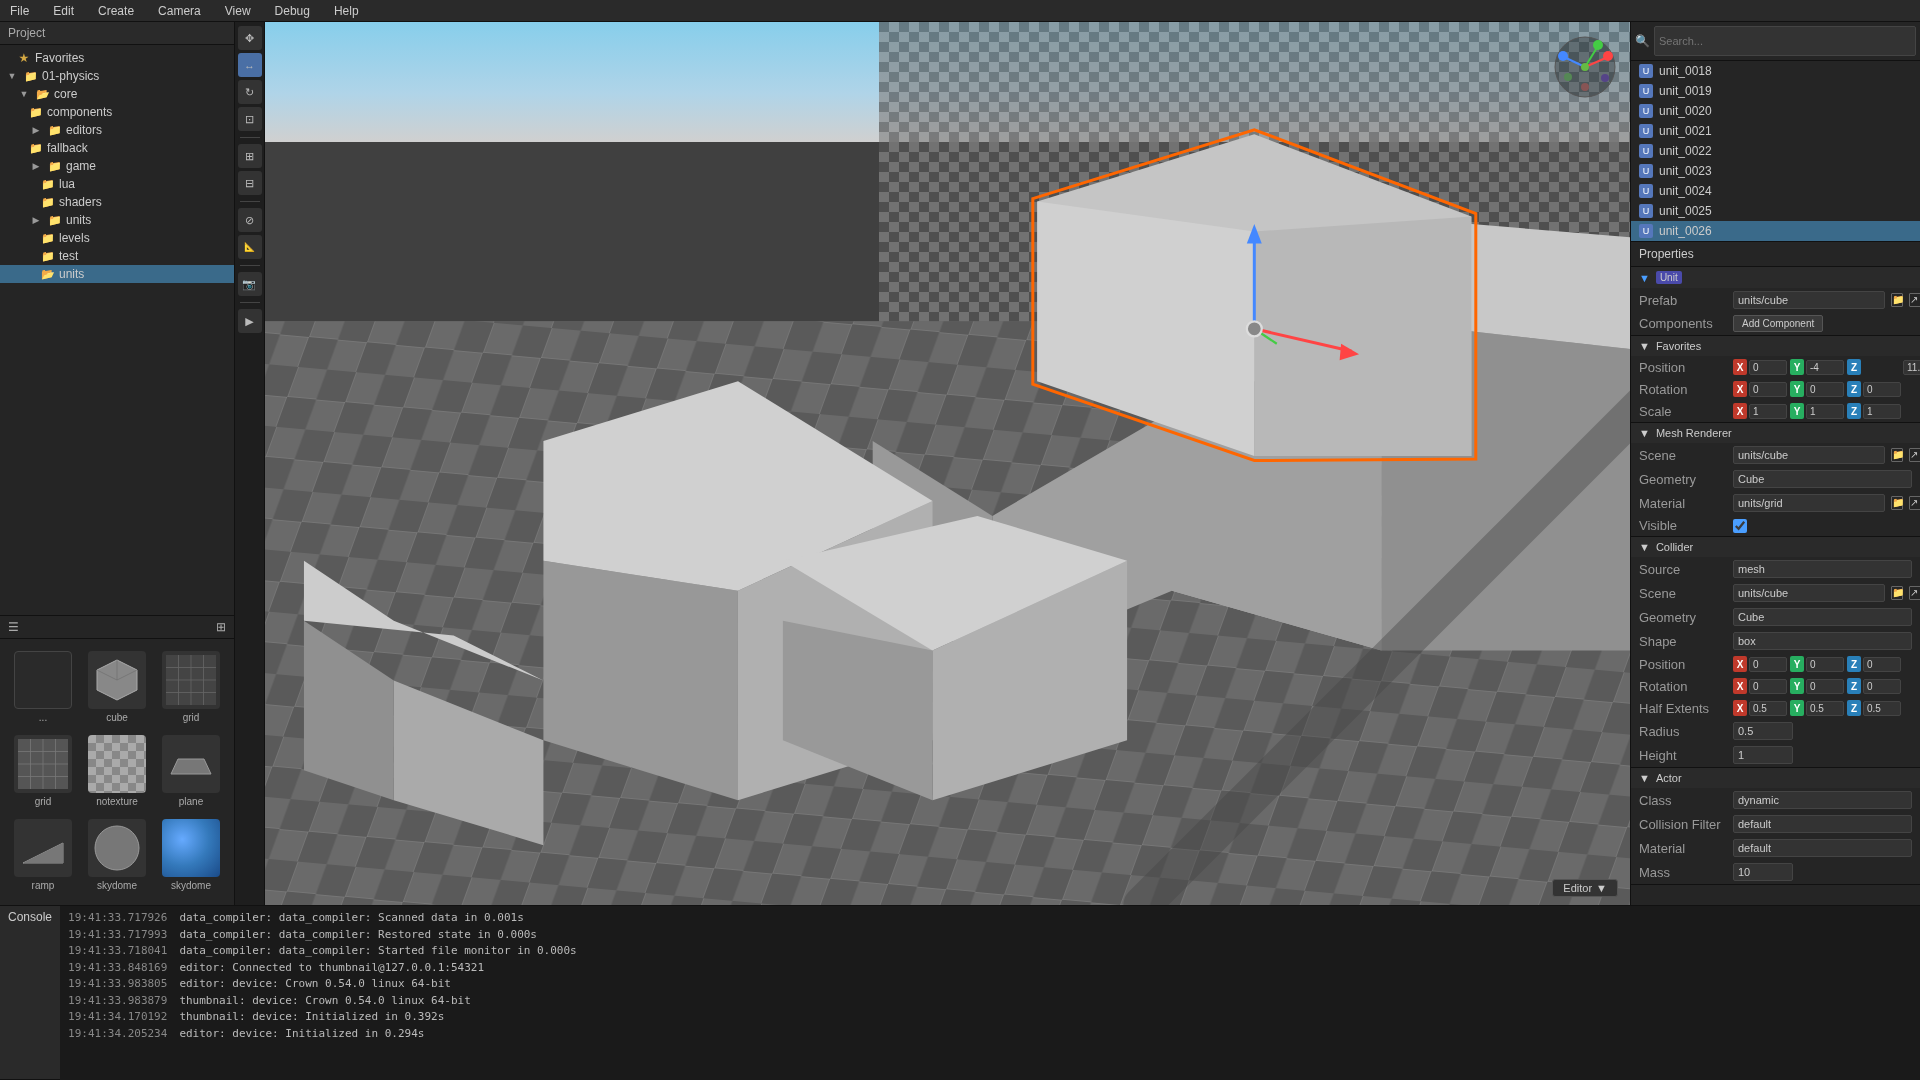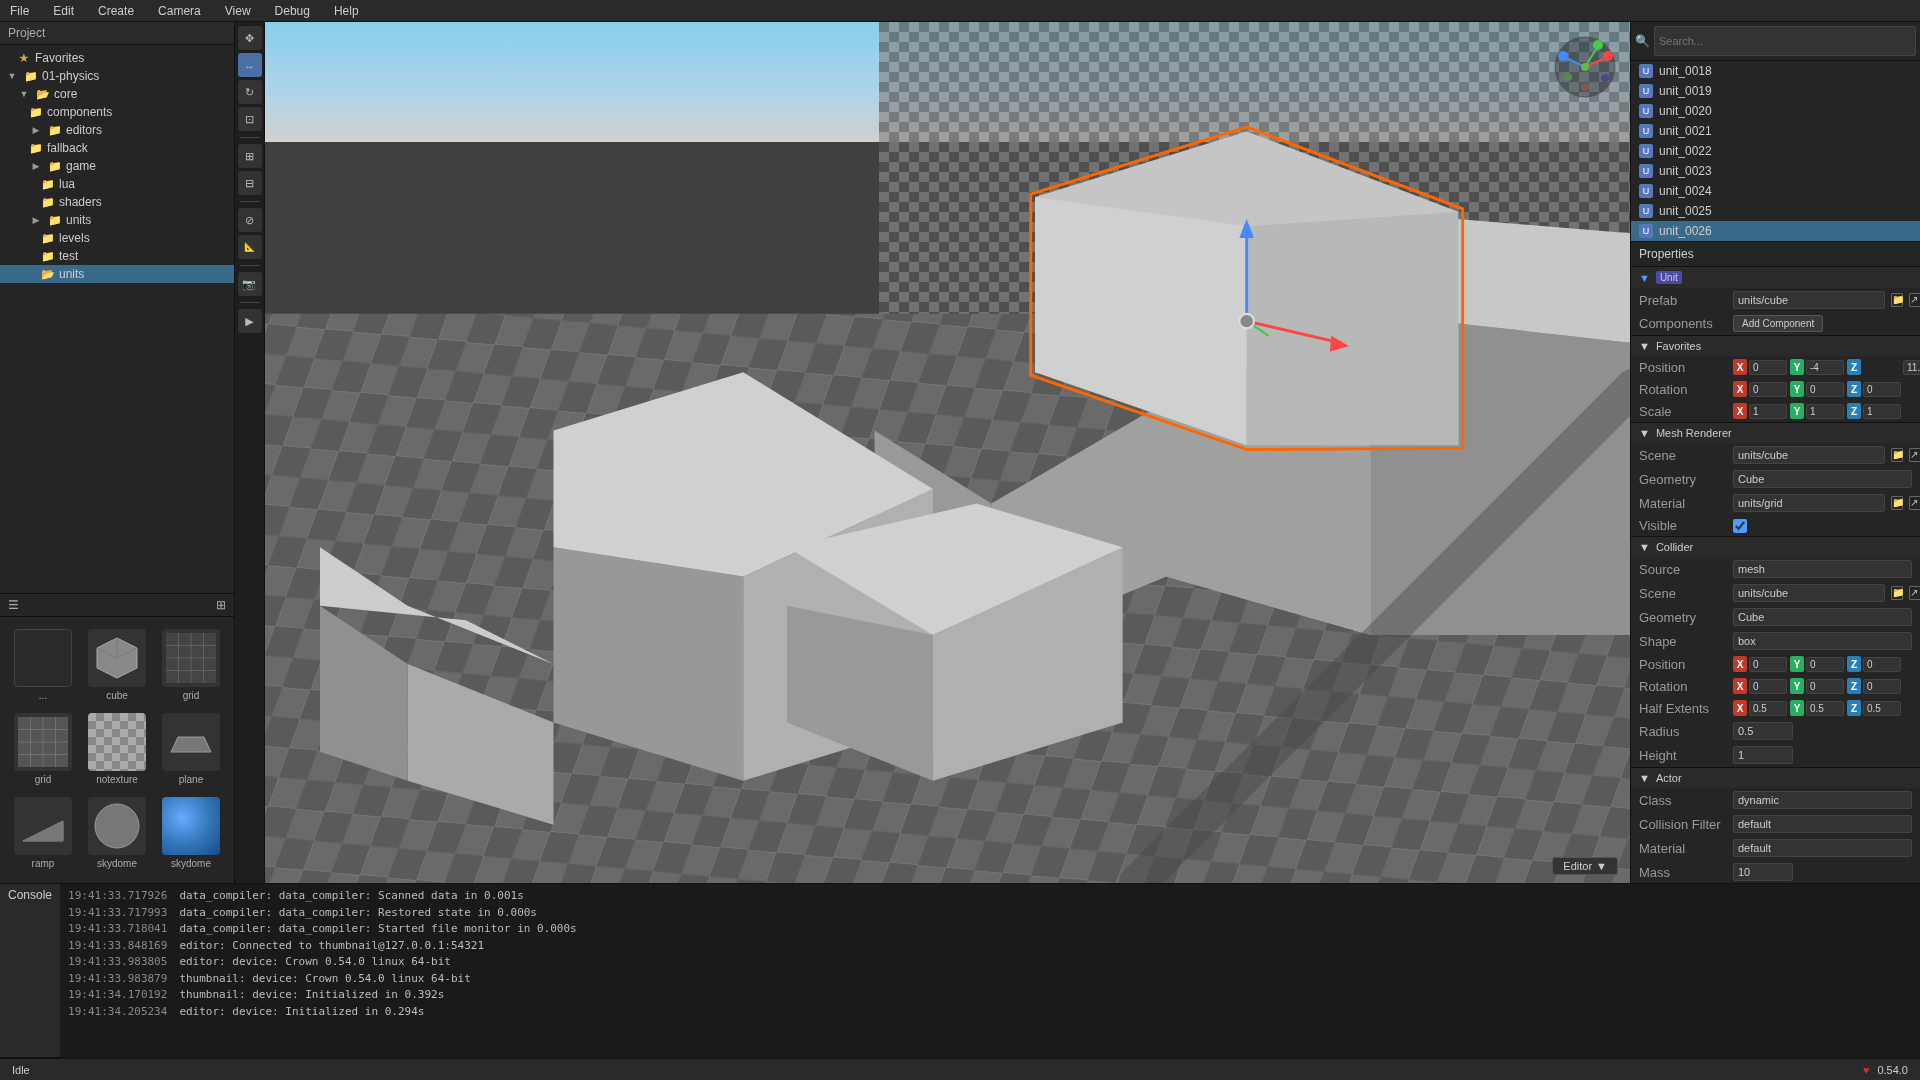--- a/index.html
+++ b/index.html
@@ -713,20 +713,13 @@
         <div class="console-line">
           <span class="console-time">19:41:34.170192</span>
           <span class="console-msg">thumbnail: device: Initialized in 0.392s</span>
         </div>
         <div class="console-line">
           <span class="console-time">19:41:34.205234</span>
           <span class="console-msg">editor: device: Initialized in 0.294s</span>
         </div>
       </div>
   </div>
-  <div id="statusbar">
-    <span>Idle</span>
-    <div style="display:flex;align-items:center;gap:8px;">
-      <span style="color:#c0392b;">♥</span>
-      <span>0.54.0</span>
-    </div>
-  </div>
 </div>
 
 </body></html>

